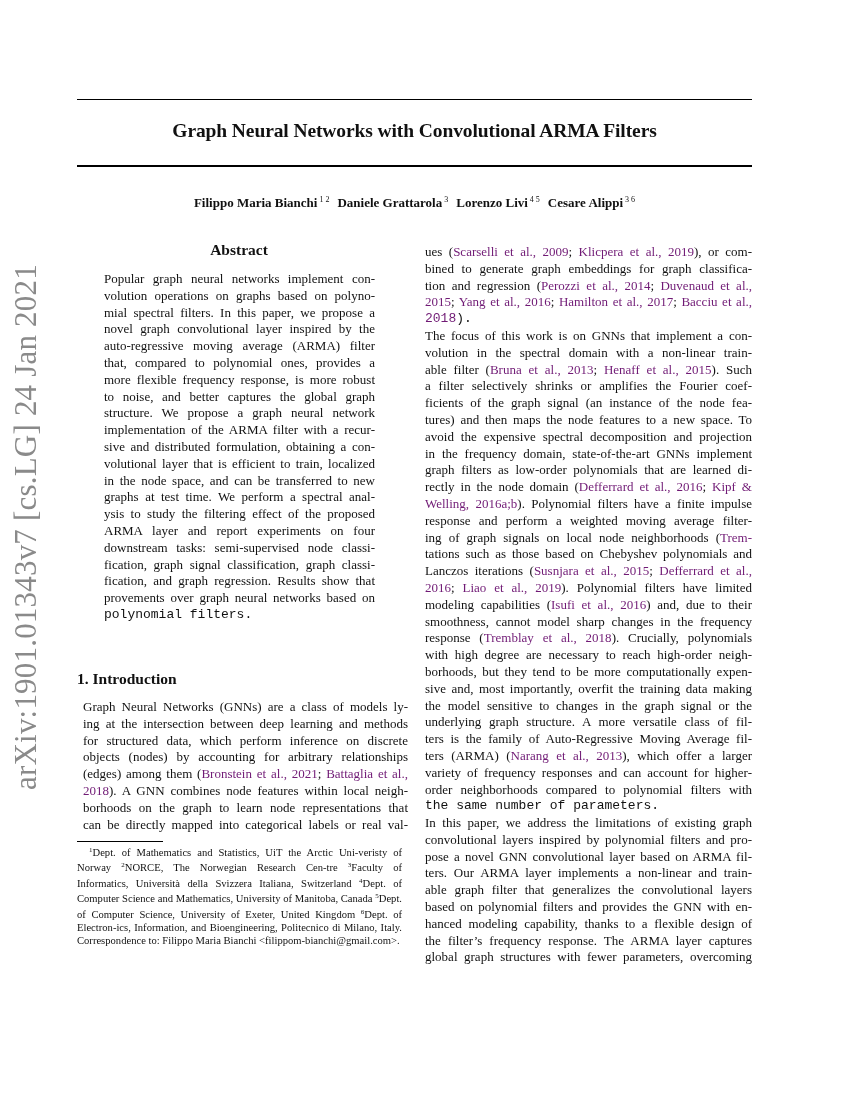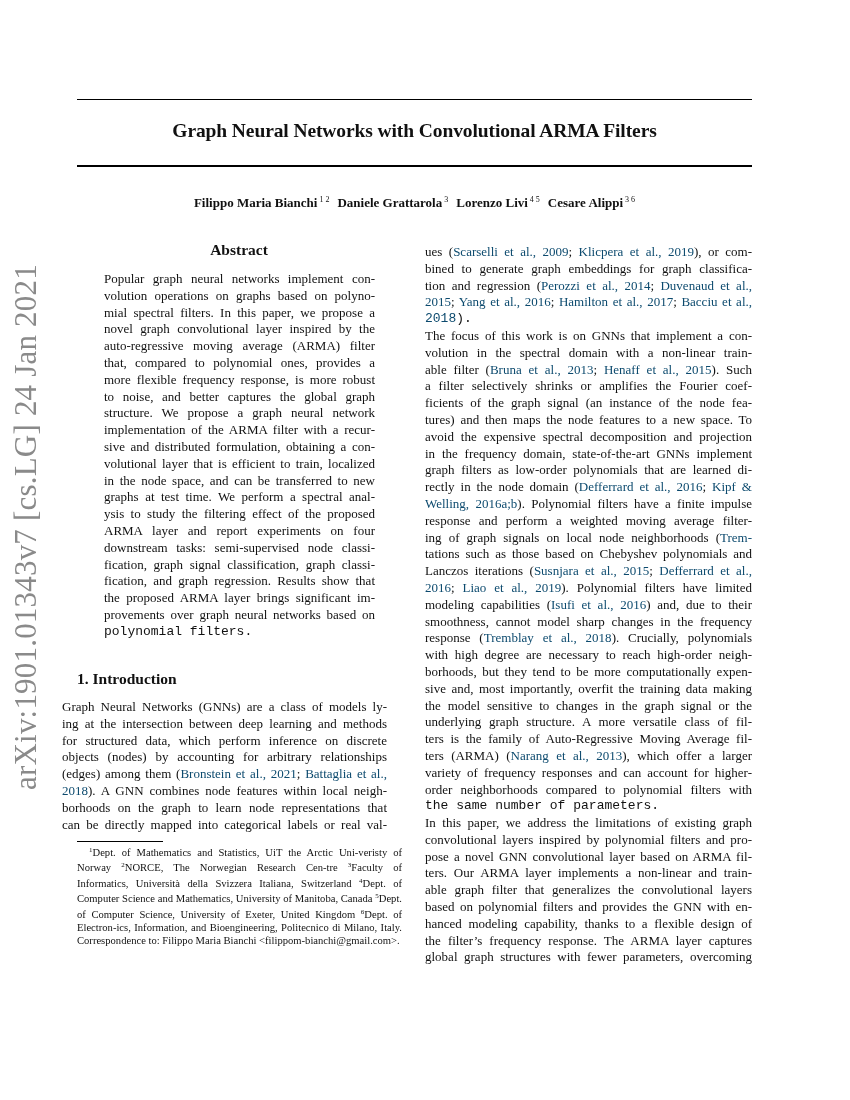--- a/index.html
+++ b/index.html
@@ -15,28 +15,28 @@
   .authors .author { margin: 0 4px; }
   .authors sup { font-size: 8px; font-weight: normal; vertical-align: 5px; }
   .stamp { position: absolute; left: 8px; top: 790px; transform-origin: 0 0; transform: rotate(-90deg);
            font-size: 31px; color: #8a8a8a; white-space: nowrap; letter-spacing: 0.2px; }
   .col { position: absolute; font-size: 13px; line-height: 16.8px; text-align: justify; hyphens: manual; }
   .col p { margin: 0; }
   .abstract-head { position: absolute; top: 241px; left: 104px; width: 270px; text-align: center;
                    font-weight: bold; font-size: 15.5px; }
   .abstract { top: 271px; left: 104px; width: 271px; }
   .sec-head { position: absolute; top: 670px; left: 77px; font-weight: bold; font-size: 15.5px; }
-  .intro { top: 699px; left: 62px; width: 325px; }
+  .intro { top: 699px; left: 83px; width: 325px; }
   .footrule { position: absolute; top: 841px; left: 77px; width: 86px; height: 1px; background: #000; }
   .footnote { position: absolute; top: 844px; left: 77px; width: 325px; font-size: 10.6px; line-height: 13.4px;
               text-align: justify; }
   .footnote sup { font-size: 7px; vertical-align: 4px; }
   .right { top: 244px; left: 425px; width: 327px; }
   .right p + p { margin-top: 0; }
-  .cite { color: #0c4a6e; }
+  .cite { color: #701a75; }
   .line { display: block; text-align: justify; text-align-last: justify; white-space: nowrap; }
   .line.last { text-align-last: left; font-family: Liberation Mono, monospace; }
 </style>
 </head>
 <body>
 
 <div class="rule top"></div>
 <div class="title">Graph Neural Networks with Convolutional ARMA Filters</div>
 <div class="rule bottom"></div>
 
@@ -58,21 +58,20 @@
     <span class="line"><span>implementation of the ARMA filter with a recur-</span></span>
     <span class="line"><span>sive and distributed formulation, obtaining a con-</span></span>
     <span class="line"><span>volutional layer that is efficient to train, localized</span></span>
     <span class="line"><span>in the node space, and can be transferred to new</span></span>
     <span class="line"><span>graphs at test time.  We perform a spectral anal-</span></span>
     <span class="line"><span>ysis to study the filtering effect of the proposed</span></span>
     <span class="line"><span>ARMA layer and report experiments on four</span></span>
     <span class="line"><span>downstream tasks: semi-supervised node classi-</span></span>
     <span class="line"><span>fication, graph signal classification, graph classi-</span></span>
     <span class="line"><span>fication, and graph regression. Results show that</span></span>
-    <span class="line"><span>the proposed ARMA layer brings significant im-</span></span>
     <span class="line"><span>provements over graph neural networks based on</span></span>
     <span class="line last"><span>polynomial filters.</span></span>
   </div>
 
 <div class="sec-head">1. Introduction</div>
 <div class="col intro" id="intro">
     <span class="line"><span>Graph Neural Networks (GNNs) are a class of models ly-</span></span>
     <span class="line"><span>ing at the intersection between deep learning and methods</span></span>
     <span class="line"><span>for structured data, which perform inference on discrete</span></span>
     <span class="line"><span>objects (nodes) by accounting for arbitrary relationships</span></span>

